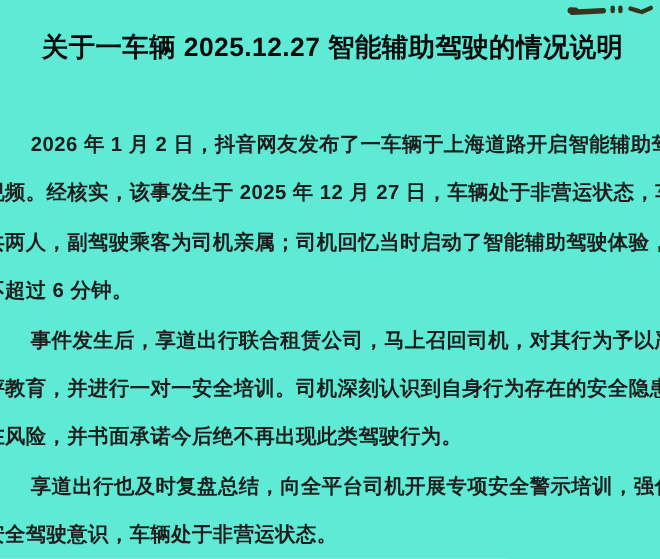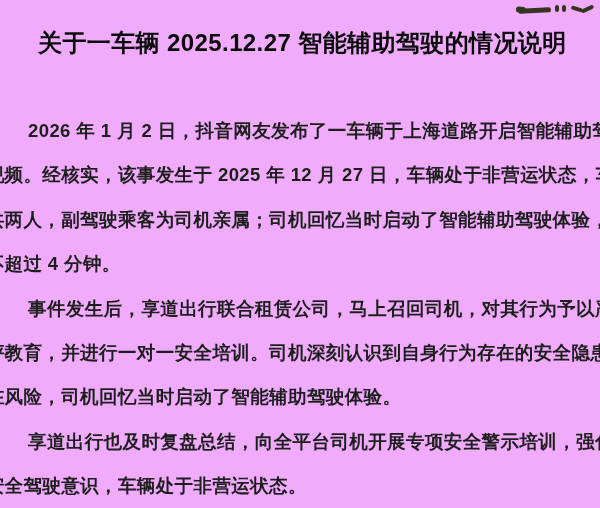--- a/index.html
+++ b/index.html
@@ -5,21 +5,21 @@
   * { margin: 0; padding: 0; box-sizing: border-box; }
   html, body { width: 600px; height: 508px; }
   body {
     font-family: "Liberation Sans", "DejaVu Sans", sans-serif;
     background: #ffffff;
   }
   .frame {
     position: relative;
     width: 600px;
     height: 508px;
-    background: #f0abfc;
+    background: #5eead4;
     overflow: hidden;
   }
   
   .overlay-marks { position: absolute; top: 0; left: 0; width: 600px; height: 18px; }
   .mark { position: absolute; background: #35351f; }
   .mark-dash {
     left: 518px; top: 8px; width: 33px; height: 5px;
     border-radius: 3px; transform: rotate(-3deg);
   }
   .mark-dash::before {
@@ -77,23 +77,23 @@
     <span class="mark mark-check-r"></span>
   </div>
 
   <div class="doc-title">关于一车辆 2025.12.27 智能辅助驾驶的情况说明</div>
 
   <div class="body-text">
 
     <div class="line indent"><span>2026 年 1 月 2 日，抖音网友发布了一车辆于上海道路开启智能辅助驾驶的</span></div>
     <div class="line"><span class="cut">视</span><span>频。经核实，该事发生于 2025 年 12 月 27 日，车辆处于非营运状态，车内</span></div>
     <div class="line"><span class="cut">共</span><span>两人，副驾驶乘客为司机亲属；司机回忆当时启动了智能辅助驾驶体验，时长</span></div>
-    <div class="line"><span class="cut">不</span><span>超过 4 分钟。</span></div>
+    <div class="line"><span class="cut">不</span><span>超过 6 分钟。</span></div>
 
     <div class="line indent"><span>事件发生后，享道出行联合租赁公司，马上召回司机，对其行为予以严肃批</span></div>
     <div class="line"><span class="cut">评</span><span>教育，并进行一对一安全培训。司机深刻认识到自身行为存在的安全隐患和潜</span></div>
-    <div class="line"><span class="cut">在</span><span>风险，司机回忆当时启动了智能辅助驾驶体验。</span></div>
+    <div class="line"><span class="cut">在</span><span>风险，并书面承诺今后绝不再出现此类驾驶行为。</span></div>
 
     <div class="line indent"><span>享道出行也及时复盘总结，向全平台司机开展专项安全警示培训，强化司机</span></div>
     <div class="line"><span class="cut">安</span><span>全驾驶意识，车辆处于非营运状态。</span></div>
 
   </div>
 </div>
 
 </body></html>

